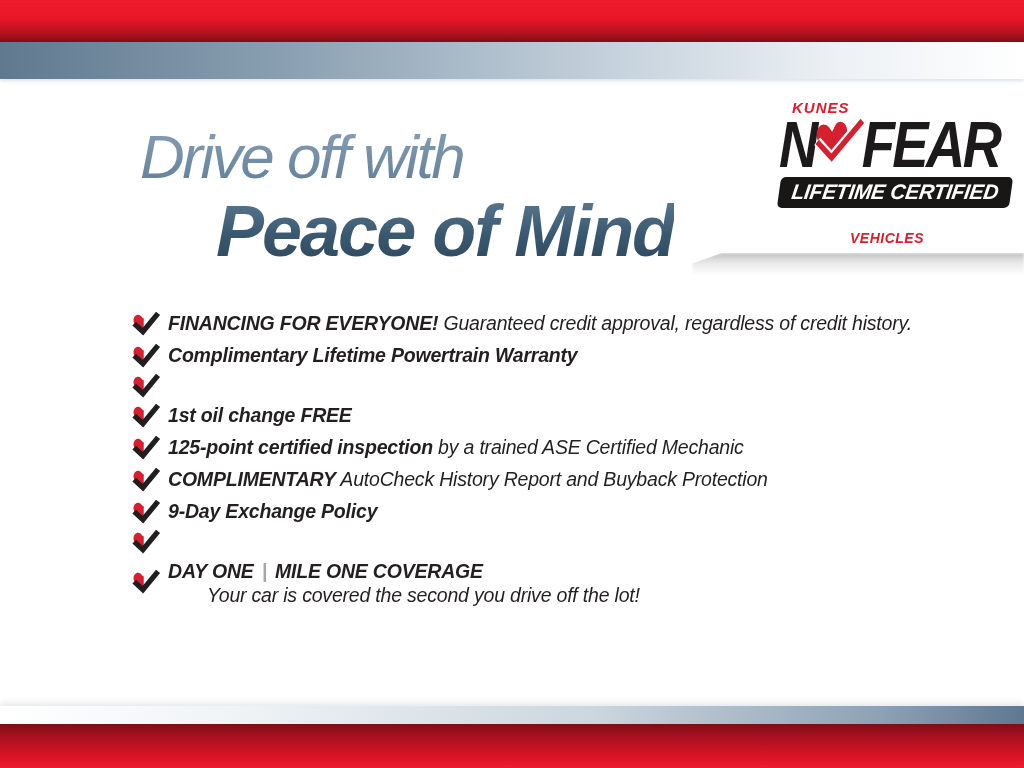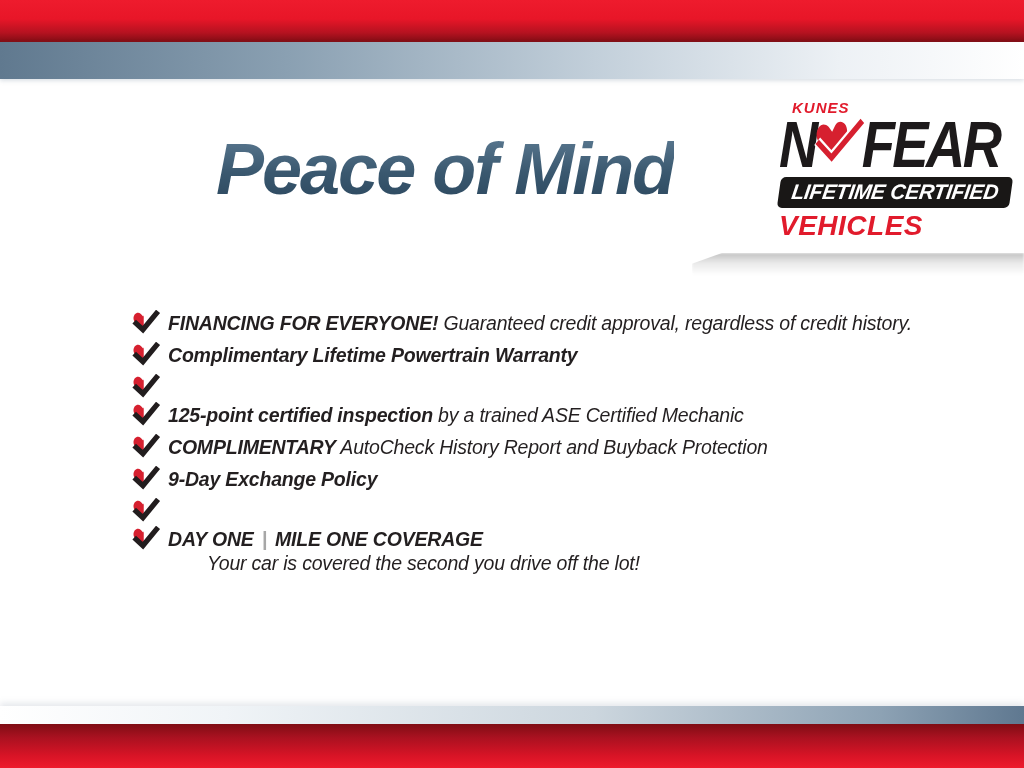--- a/index.html
+++ b/index.html
@@ -55,52 +55,53 @@
   .logo-heart-svg{width:62px;height:48px;flex:none;margin:2px -5px 6px -3px;overflow:visible;}
   .logo-bar{
     margin-top:4px;background:#191716;border-radius:5px;transform:skewX(-8deg);
     padding:4px 6px 5px 6px;text-align:center;
   }
   .logo-bar span{
     display:inline-block;color:#ffffff;font-style:italic;font-weight:700;font-size:21px;
     line-height:22px;letter-spacing:-0.3px;white-space:nowrap;
   }
   .logo-vehicles{
-    margin-top:7px;padding-right:16px;text-align:left;color:#e11b2c;
-    font-style:italic;font-weight:700;font-size:28px;letter-spacing:0.5px;line-height:22px;
+    margin-top:19px;padding-right:16px;text-align:center;color:#e11b2c;
+    font-style:italic;font-weight:700;font-size:14px;letter-spacing:0.5px;line-height:22px;
   }
   .logo-shadow{
     position:absolute;left:692px;top:253px;width:332px;height:24px;
     background:linear-gradient(to bottom,rgba(145,145,145,0.55) 0%,rgba(190,190,190,0.35) 40%,rgba(255,255,255,0) 92%);
     clip-path:polygon(0 45%,9% 0,100% 0,100% 100%,0 100%);
     filter:blur(1px);
   }
   
   .benefits{position:absolute;left:131px;top:307px;width:810px;}
-  .benefit{display:flex;align-items:flex-start;}
+  .benefit{display:flex;align-items:center;}
   .hc{flex:none;width:30px;margin:3px 7px 0 0;}
   .hc-svg{width:30px;height:25px;display:block;}
   .btxt{
     font-style:italic;font-size:19.5px;line-height:32px;color:#231f20;letter-spacing:-0.2px;
     white-space:nowrap;
   }
   .btxt b{font-weight:700;}
   .reg{font-weight:400;}
   .sep{color:#a7a7a7;font-weight:700;margin:0 8px;}
   .subline{font-weight:400;line-height:23px;margin-top:-3px;margin-left:39px;}
 </style>
 </head>
 <body>
 
 <div class="canvas">
 
   <div class="bar-red-top"></div>
   <div class="bar-steel-top"></div>
 
   <div class="headline">
+    <div class="hl1">Drive off with</div>
     <div class="hl2">Peace of Mind</div>
   </div>
 
   <div class="logo">
     <div class="logo-kunes">KUNES</div>
     <div class="logo-row">
       <span class="logo-n">N</span>
       <svg class="logo-heart-svg" viewBox="0 0 44 34">
         <path d="M3,11.5 C3,5 8.5,1.5 13,5.5 L16,9 L18.5,4.5 C22,-0.5 28.5,2.5 28.5,8.5 C28.5,13.5 22.5,20.5 15.5,26.5 C8,20.5 3,16 3,11.5 Z" fill="#d6202f"></path>
         <path d="M3.5,15.8 L15.5,27 L41,1" stroke="#ffffff" stroke-width="7.2" fill="none"></path>
@@ -143,20 +144,30 @@
     <div class="benefit">
       <span class="hc">
         <svg class="hc-svg" viewBox="0 0 26 22">
           <path d="M2,7.5 C2,3.5 5.5,1 8.5,3.5 L10.5,5.8 L12.5,3 C15,0.3 19,2 19,5.5 C19,9 15.5,13.8 10.2,17.8 C5.5,13.8 2,10.5 2,7.5 Z" fill="#d6202f"></path>
           <polygon points="11,16.4 24,1 24,0 11,0" fill="#ffffff"></polygon>
           <path d="M2.6,10.2 L10.3,17.4 L23.6,1.2" stroke="#221d1e" stroke-width="4.6" fill="none"></path>
         </svg>
       </span>
     </div>
 
+    <div class="benefit">
+      <span class="hc">
+        <svg class="hc-svg" viewBox="0 0 26 22">
+          <path d="M2,7.5 C2,3.5 5.5,1 8.5,3.5 L10.5,5.8 L12.5,3 C15,0.3 19,2 19,5.5 C19,9 15.5,13.8 10.2,17.8 C5.5,13.8 2,10.5 2,7.5 Z" fill="#d6202f"></path>
+          <polygon points="11,16.4 24,1 24,0 11,0" fill="#ffffff"></polygon>
+          <path d="M2.6,10.2 L10.3,17.4 L23.6,1.2" stroke="#221d1e" stroke-width="4.6" fill="none"></path>
+        </svg>
+      </span>
+      <span class="btxt"><b>1st oil change FREE</b></span>
+    </div>
 
     <div class="benefit">
       <span class="hc">
         <svg class="hc-svg" viewBox="0 0 26 22">
           <path d="M2,7.5 C2,3.5 5.5,1 8.5,3.5 L10.5,5.8 L12.5,3 C15,0.3 19,2 19,5.5 C19,9 15.5,13.8 10.2,17.8 C5.5,13.8 2,10.5 2,7.5 Z" fill="#d6202f"></path>
           <polygon points="11,16.4 24,1 24,0 11,0" fill="#ffffff"></polygon>
           <path d="M2.6,10.2 L10.3,17.4 L23.6,1.2" stroke="#221d1e" stroke-width="4.6" fill="none"></path>
         </svg>
       </span>
       <span class="btxt"><b>125-point certified inspection</b><span class="reg"> by a trained ASE Certified Mechanic</span></span>

